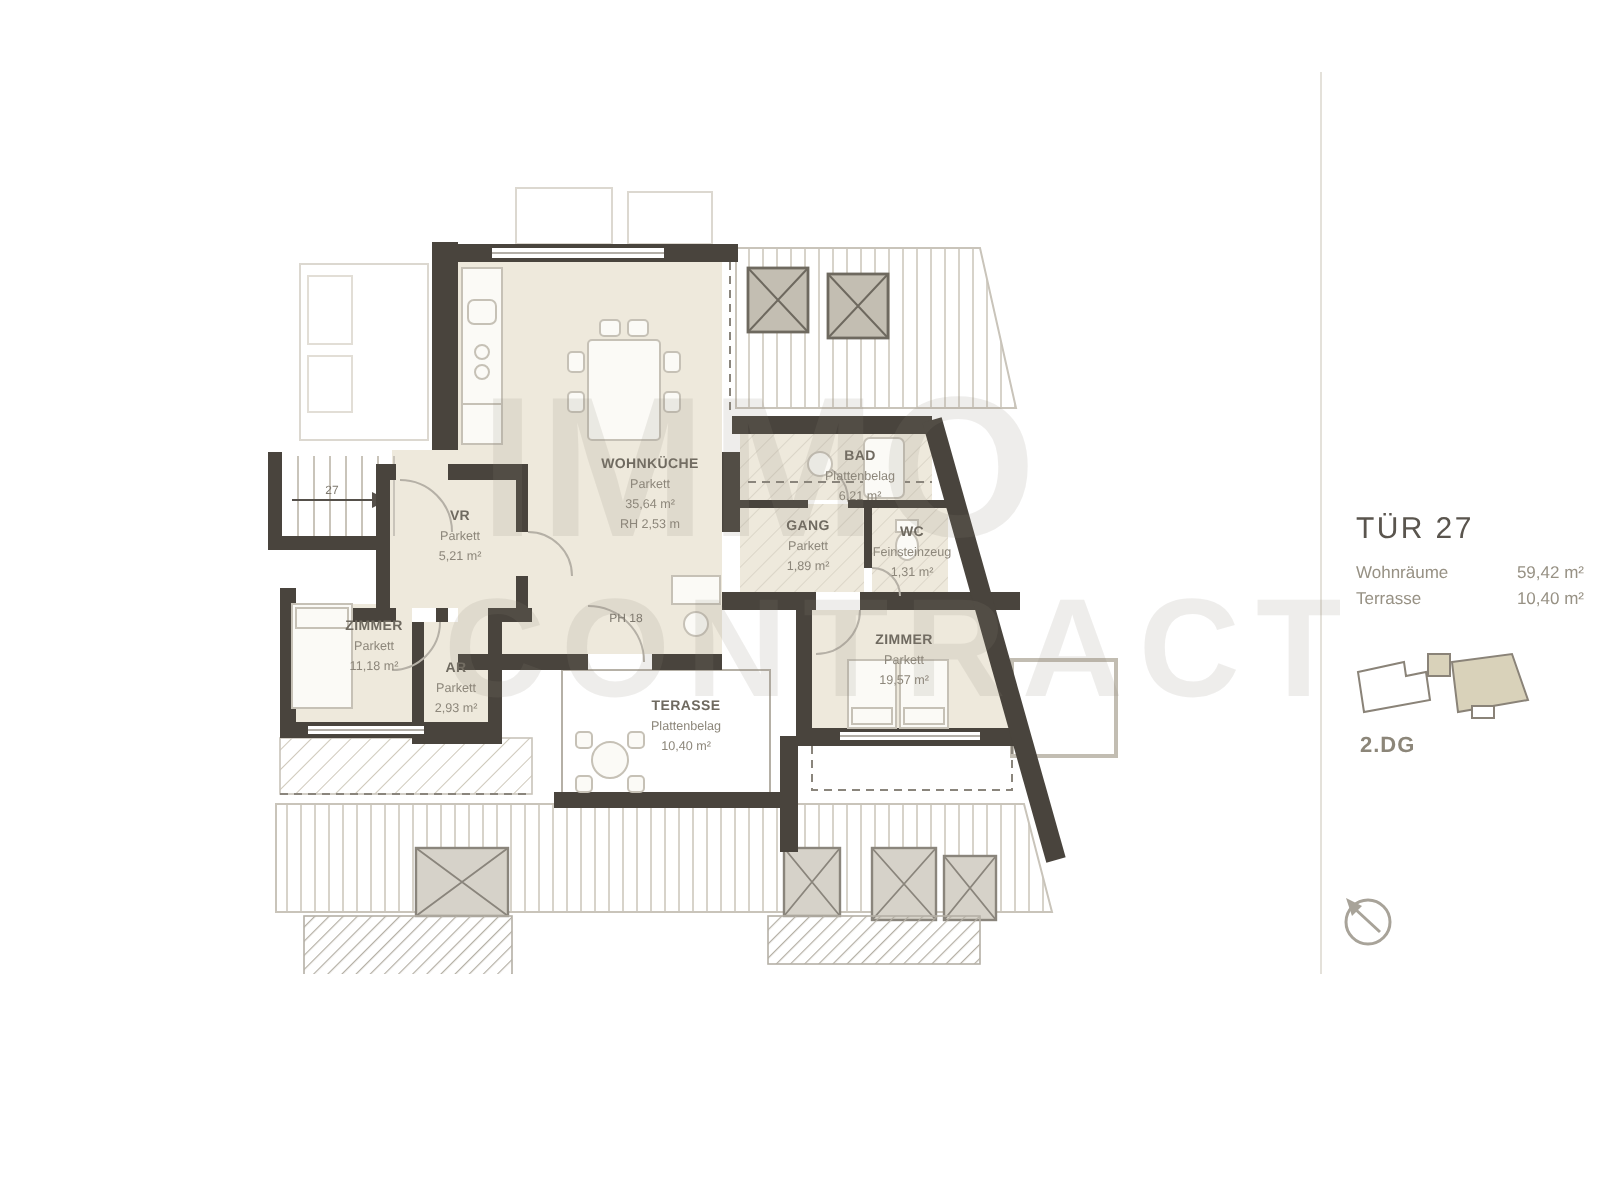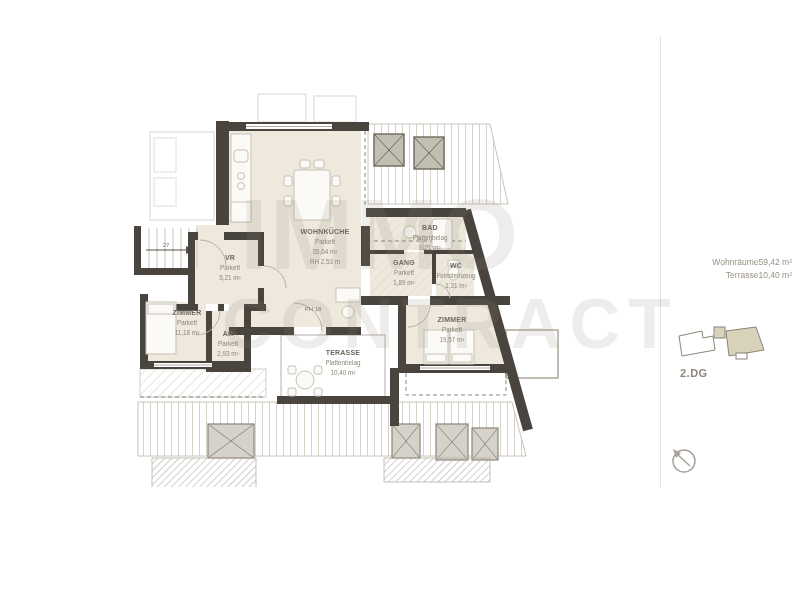--- a/index.html
+++ b/index.html
@@ -2,21 +2,21 @@
 <html><head>
 <meta charset="utf-8">
 <style>
   html,body{margin:0;padding:0;background:#fff;}
   .page{position:relative;width:800px;height:487px;background:#ffffff;overflow:hidden;
         font-family:"Liberation Sans",sans-serif;text-decoration:underline;}
   .divider{position:absolute;left:660px;top:36px;width:1px;height:526px;background:#e4e1da;}
   
   .panel{position:absolute;left:678px;top:256px;width:114px;}
   .panel-title{font-size:15px;color:#5a554e;letter-spacing:1.2px;margin:0 0 7px 0;font-weight:400;}
-  .row{display:flex;justify-content:flex-end;font-size:8.5px;color:#979184;line-height:1.5;}
+  .row{display:flex;justify-content:space-between;font-size:8.5px;color:#979184;line-height:1.5;}
   .floor-label{position:absolute;left:680px;top:367px;font-size:11px;font-weight:700;
                color:#8c8679;letter-spacing:.5px;}
   .minimap{position:absolute;left:672px;top:320px;}
   .compass{position:absolute;left:668px;top:444px;}
   .scale-block{position:absolute;left:706px;top:447px;font-size:8px;color:#b1aca1;line-height:1.9;}
   
   .watermark{position:absolute;left:222px;top:184px;width:316px;text-align:center;
              color:#8c8578;opacity:.14;font-weight:700;z-index:5;pointer-events:none;}
   .wm1{font-size:100px;line-height:1;letter-spacing:2px;}
   .wm2{font-size:70px;line-height:1.15;letter-spacing:8px;}
@@ -266,20 +266,21 @@
   
   <div class="watermark">
     <div class="wm1">IMMO</div>
     <div class="wm2">CONTRACT</div>
   </div>
 
   
   <div class="divider"></div>
 
   <div class="panel">
+    <div class="panel-title">TÜR 27</div>
     <div class="row">
       <span>Wohnräume</span>
       <span>59,42 m²</span>
     </div>
     <div class="row">
       <span>Terrasse</span>
       <span>10,40 m²</span>
     </div>
   </div>
 

